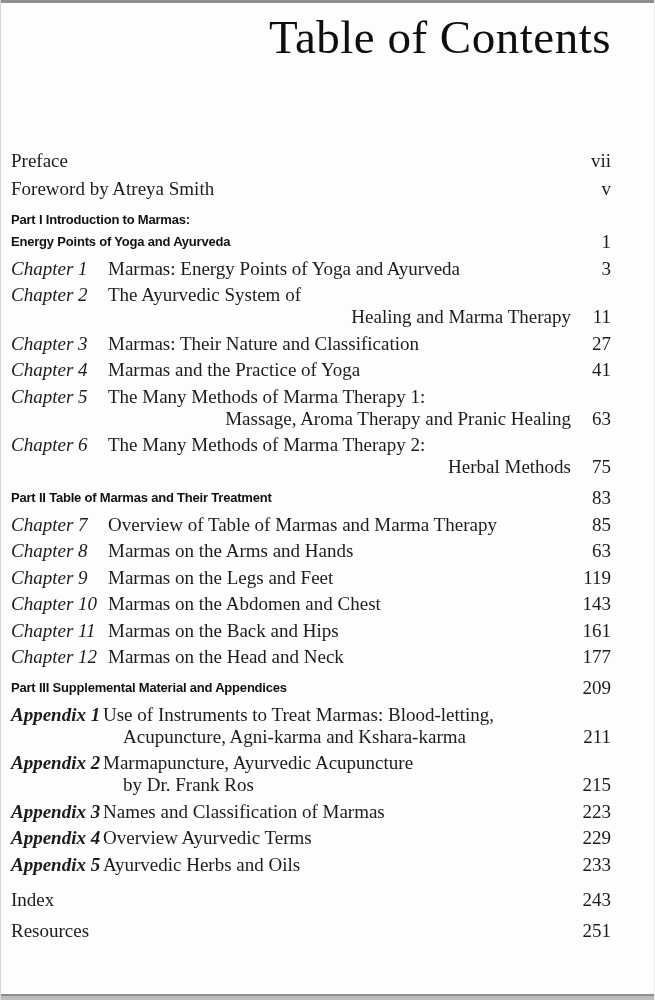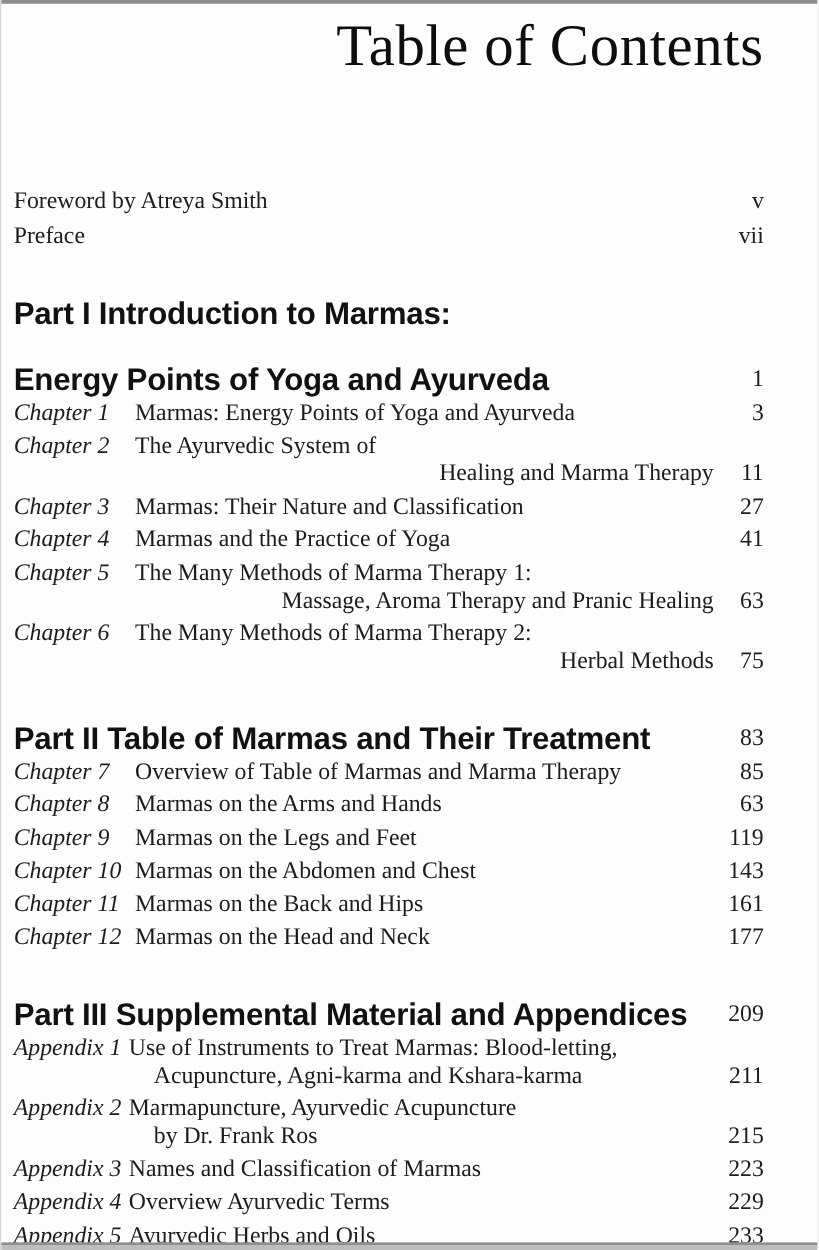--- a/index.html
+++ b/index.html
@@ -31,52 +31,52 @@
     white-space:nowrap; color:#1c1c1c;
   }
   .pagenum {
     font-family:"Liberation Serif", serif;
     font-size:19px; line-height:22px;
     margin-left:6px; min-width:34px; text-align:right;
     color:#1c1c1c;
   }
   .label { display:inline-block; font-style:italic; white-space:nowrap; }
   .row-chapter .label { width:97px; }
-  .row-appendix .label { width:92px; font-weight:normal; }
+  .row-appendix .label { width:92px; font-weight:bold; }
   .row-chapter .line.cont { padding-left:97px;text-align:right; }
   .row-appendix .line.cont { padding-left:112px; }
   .row-front { margin-bottom:6px; }
   .row-part { margin-top:9px; margin-bottom:4.5px; }
   .row-part .line {
     font-family:"Liberation Sans", sans-serif;
-    font-weight:bold; font-size:25px; line-height:22px;
-    letter-spacing:-0.2px; color:#111111;margin-top:31px;
+    font-weight:bold; font-size:13px; line-height:22px;
+    letter-spacing:-0.2px; color:#111111;
   }
   .row-back { margin-bottom:9px; }
   .row-back.first-back { margin-top:13px; }
 </style>
 </head>
 <body>
 
 <div class="sheet">
   <div class="top-edge"></div>
   <div class="inner">
     <div class="title">Table of Contents</div>
     <div class="toc" id="toc-list">
         <div class="row row-front">
           <div class="content">
+            <div class="line"><span>Preface</span></div>
+          </div>
+          <div class="pagenum">vii</div>
+        </div>
+        <div class="row row-front">
+          <div class="content">
             <div class="line"><span>Foreword by Atreya Smith</span></div>
           </div>
           <div class="pagenum">v</div>
-        </div>
-        <div class="row row-front">
-          <div class="content">
-            <div class="line"><span>Preface</span></div>
-          </div>
-          <div class="pagenum">vii</div>
         </div>
         <div class="row row-part">
           <div class="content">
             <div class="line"><span>Part I Introduction to Marmas:</span></div>
             <div class="line cont"><span>Energy Points of Yoga and Ayurveda</span></div>
           </div>
           <div class="pagenum">1</div>
         </div>
         <div class="row row-chapter">
           <div class="content">

